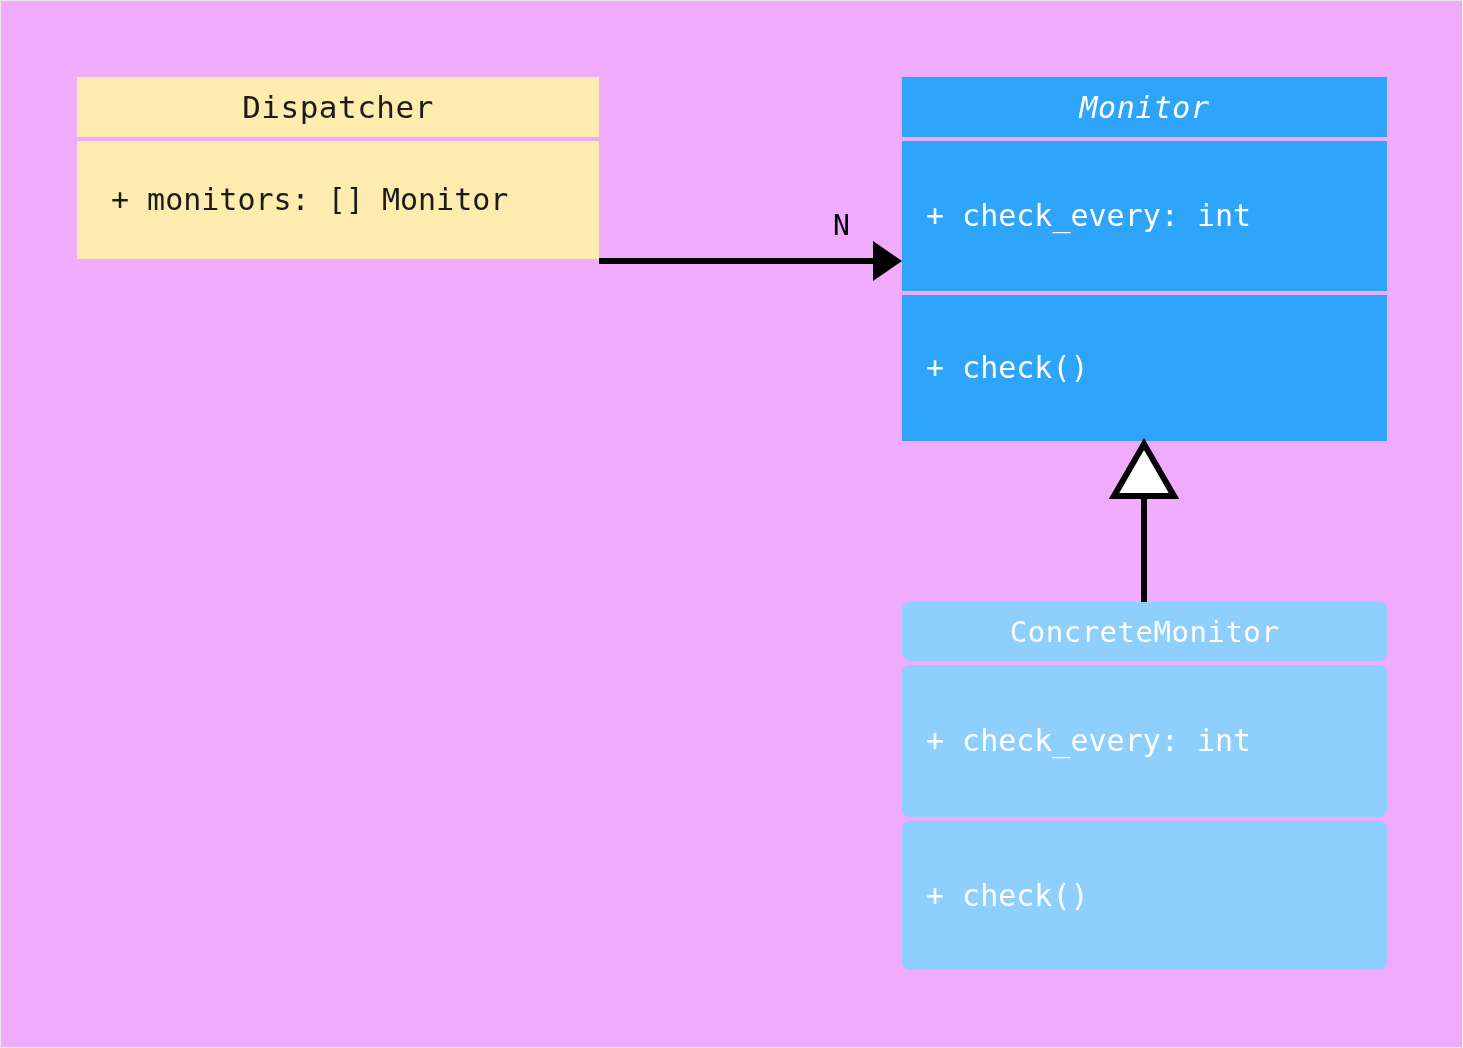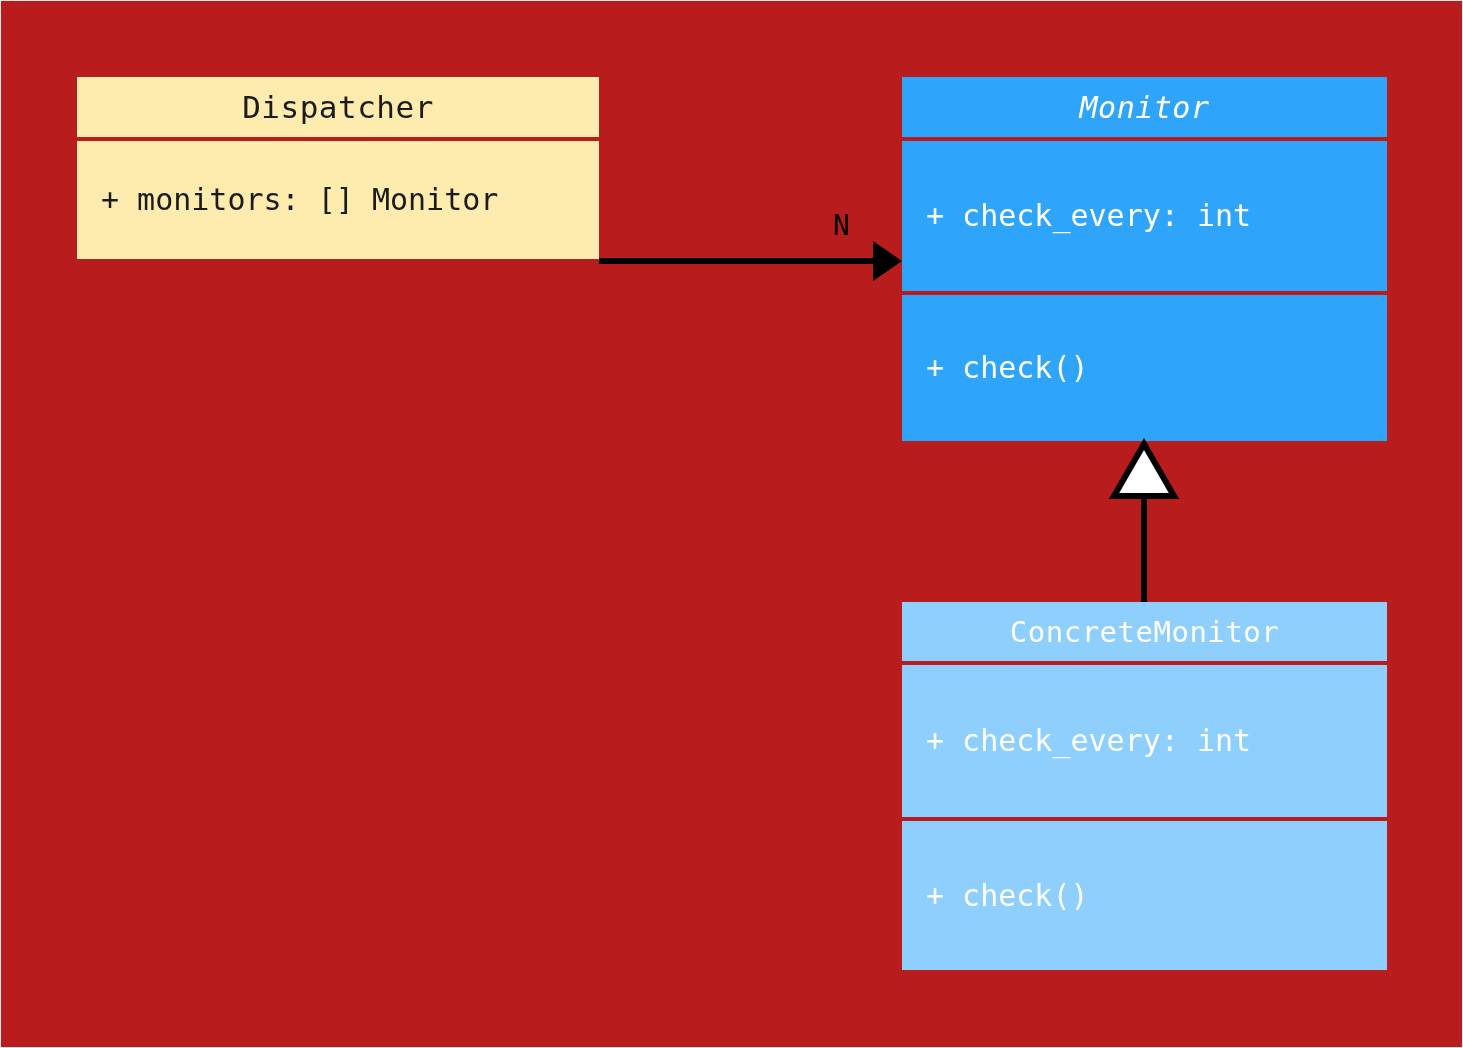--- a/index.html
+++ b/index.html
@@ -7,21 +7,21 @@
     padding: 0;
     background: #ffffff;
   }
   body {
     font-family: "DejaVu Sans Mono", "Liberation Mono", monospace;
   }
   #canvas {
     position: relative;
     width: 1463px;
     height: 1048px;
-    background: #b91c1c;
+    background: #f0abfc;
     box-sizing: border-box;
     border: 1px solid #e8e8e8;
     overflow: hidden;
   }
 
   
   .uml-class {
     position: absolute;
     box-sizing: border-box;
     display: flex;
@@ -46,37 +46,37 @@
   }
   .uml-line {
     white-space: pre;
     line-height: 1.32;
   }
 
   
   .box-dispatcher { left: 76px; top: 76px; width: 522px; height: 368px; }
   .box-dispatcher .uml-section { background: #fdecad; color: #1b1b1b; }
   .box-dispatcher .sec-title   { height: 60px; }
-  .box-dispatcher .sec-attrs   { height: 118px; margin-top: 4px; }
+  .box-dispatcher .sec-attrs   { height: 118px; margin-top: 4px; padding-left: 10px; }
   .box-dispatcher .sec-methods { height: 182px; margin-top: 4px; }
   .box-dispatcher .uml-title   { font-size: 31px; }
   .box-dispatcher .uml-members { font-size: 30px; }
 
   
   .box-monitor { left: 901px; top: 76px; width: 485px; height: 364px; }
   .box-monitor .uml-section { background: #2fa4fb; color: #ffffff; }
   .box-monitor .sec-title   { height: 60px; }
   .box-monitor .sec-attrs   { height: 150px; margin-top: 4px; }
   .box-monitor .sec-methods { height: 146px; margin-top: 4px; }
   .box-monitor .uml-title   { font-size: 30px; font-style: italic; }
   .box-monitor .uml-members { font-size: 30px; }
 
   
   .box-concrete { left: 901px; top: 601px; width: 485px; height: 368px; }
-  .box-concrete .uml-section { background: #8ecffd; color: #ffffff; }
+  .box-concrete .uml-section { background: #8ecffd; color: #ffffff; border-radius: 8px; }
   .box-concrete .sec-title   { height: 59px; }
   .box-concrete .sec-attrs   { height: 152px; margin-top: 4px; }
   .box-concrete .sec-methods { height: 149px; margin-top: 4px; }
   .box-concrete .uml-title   { font-size: 29px; }
   .box-concrete .uml-members { font-size: 30px; }
 
   
   .connector {
     position: absolute;
     left: 0;

